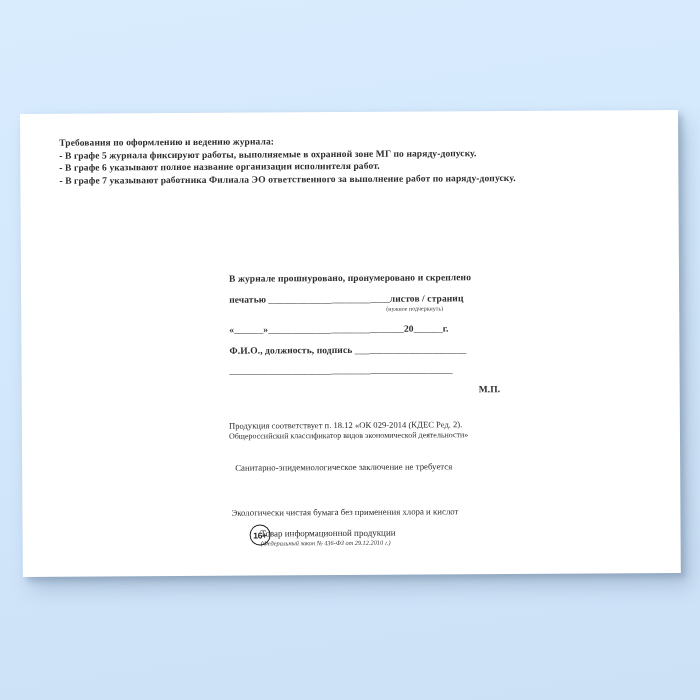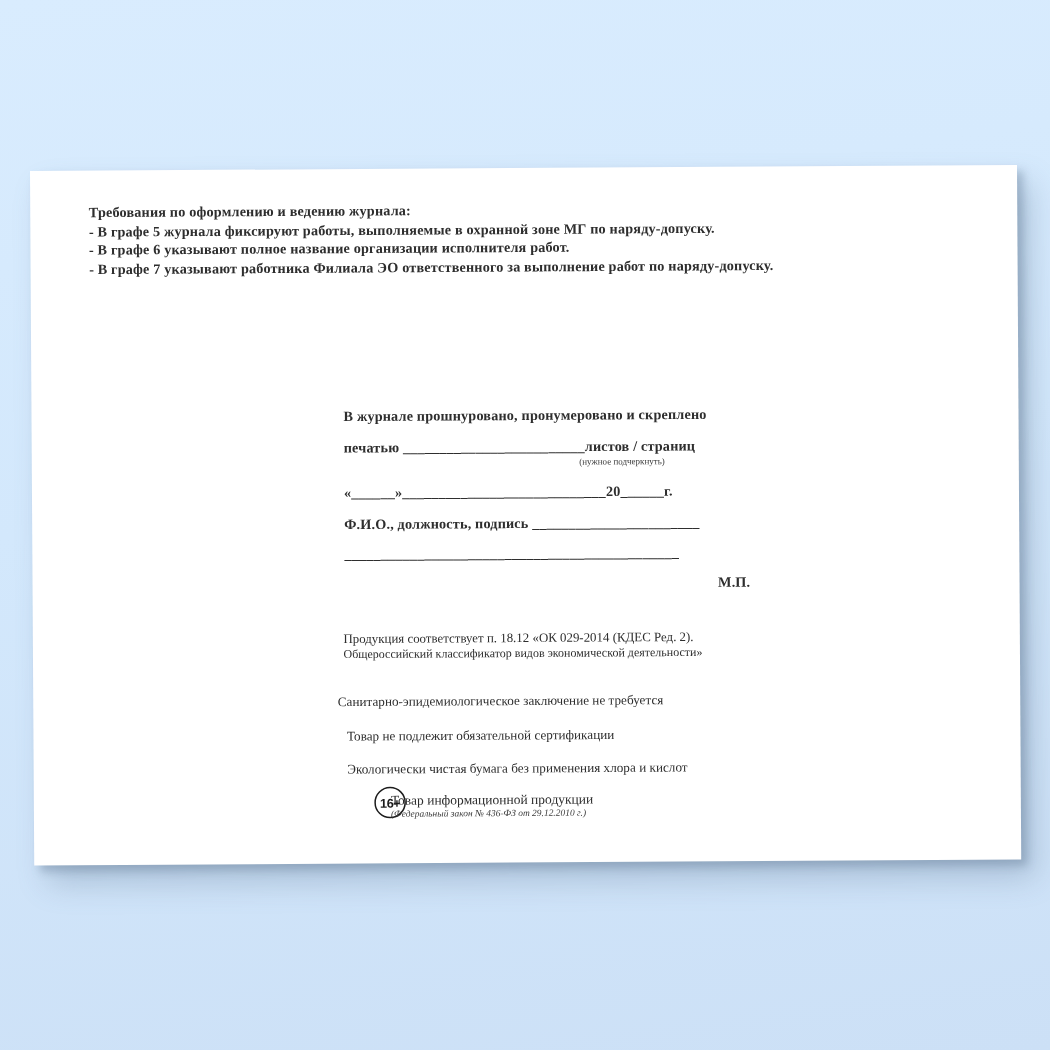--- a/index.html
+++ b/index.html
@@ -54,22 +54,21 @@
       <span class="t small-note" style="left:365px;top:194px;">(нужное подчеркнуть)</span>
       <span class="t b cert" style="left:208px;top:212px;">«______»____________________________20______г.</span>
       <span class="t b cert" style="left:208px;top:233px;">Ф.И.О., должность, подпись _______________________</span>
       <span class="t b cert" style="left:208px;top:253px;">______________________________________________</span>
       <span class="t b cert" style="left:413px;top:273px;padding-left:44px;">М.П.</span>
     </div>
 
     <div>
       <span class="t comp1" style="left:207px;top:308px;">Продукция соответствует п. 18.12 «ОК 029-2014 (КДЕС Ред. 2).</span>
       <span class="t comp2" style="left:207px;top:319px;">Общероссийский классификатор видов экономической деятельности»</span>
-      <span class="t comp3" style="left:203px;top:350px;">Санитарно-эпидемиологическое заключение не требуется</span>
-      <span class="t comp3" style="left:209px;top:373px;">Товар не подлежит обязательной сертификации</span>
+      <span class="t comp3" style="left:213px;top:350px;">Санитарно-эпидемиологическое заключение не требуется</span>
       <span class="t comp3" style="left:209px;top:395px;">Экологически чистая бумага без применения хлора и кислот</span>
     </div>
 
     <div>
       <div class="badge">16+</div>
       <span class="t mark-title" style="left:238px;top:416px;">Товар информационной продукции</span>
       <span class="t mark-law i" style="left:238px;top:427px;">(Федеральный закон № 436-ФЗ от 29.12.2010 г.)</span>
     </div>
 
   </div>

